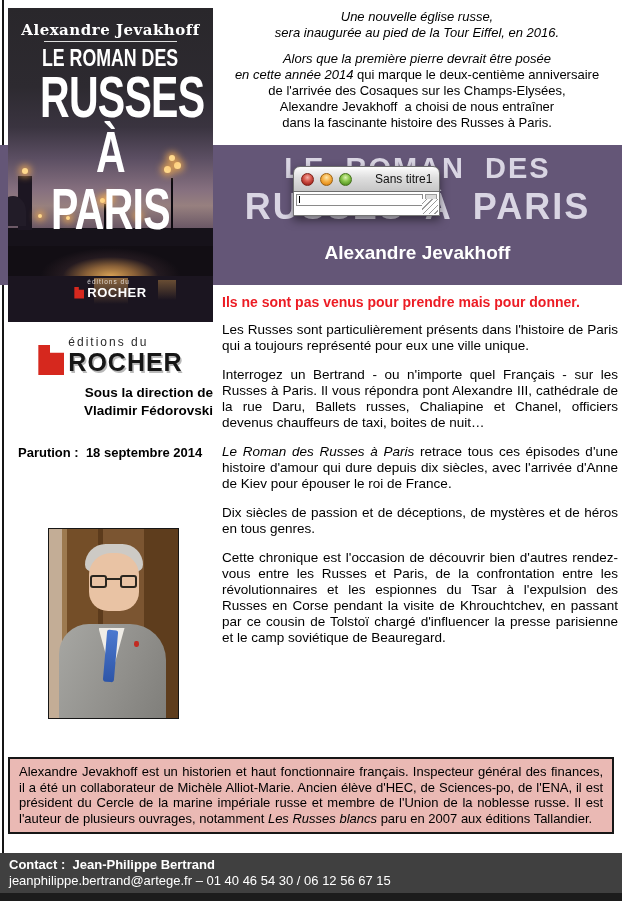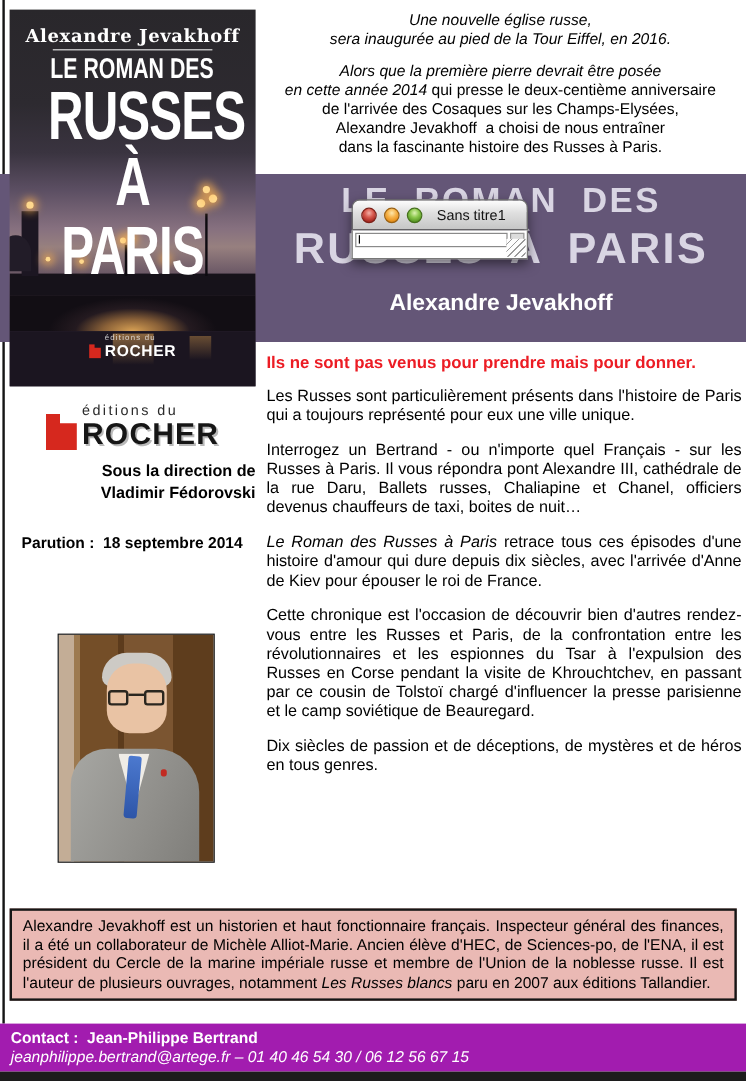--- a/index.html
+++ b/index.html
@@ -56,21 +56,21 @@
   .window{position:absolute;left:293px;top:166px;width:147px;height:50px;z-index:10;
           filter:drop-shadow(0 4px 5px rgba(0,0,0,.5));}
   .win-titlebar{position:absolute;left:0;top:0;right:0;height:26px;box-sizing:border-box;
           background:linear-gradient(#fdfdfd,#dedede 45%,#c6c6c6);
           border:1px solid #6e6e6e;border-radius:7px 7px 0 0;
           display:flex;align-items:center;padding-left:7px;}
   .tl{width:13px;height:13px;border-radius:50%;margin-right:6px;flex:0 0 auto;}
   .tl-close{background:radial-gradient(circle at 50% 32%,#f2b0a8 0%,#d85c50 38%,#b03028 70%,#7e1c14 100%);border:1px solid #7c2018;box-sizing:border-box;}
   .tl-min{background:radial-gradient(circle at 50% 32%,#fde7ac 0%,#f6b44c 40%,#e8921e 72%,#a05c10 100%);border:1px solid #9a6112;box-sizing:border-box;}
   .tl-zoom{background:radial-gradient(circle at 50% 32%,#ddf2b2 0%,#8cc84e 40%,#5f9e2a 72%,#3c6a14 100%);border:1px solid #45701c;box-sizing:border-box;}
-  .win-title{font-size:12px;color:#111;margin-left:6px;white-space:nowrap;}
+  .win-title{font-size:12px;color:#111;margin-left:17px;white-space:nowrap;}
   .win-body{position:absolute;left:0;top:26px;right:0;bottom:0;background:#fff;
             border:1px solid #777;border-top:none;box-sizing:border-box;}
   .win-field{position:absolute;left:2px;top:2px;right:16px;height:10px;background:#fff;border:1px solid #8a8a8a;}
   .win-caret{position:absolute;left:2px;top:1px;width:1px;height:7px;background:#000;}
   .win-scroll{position:absolute;right:2px;top:2px;width:12px;height:10px;background:#dcdcdc;border:1px solid #9a9a9a;box-sizing:border-box;}
   .win-grip{position:absolute;right:1px;bottom:1px;width:16px;height:15px;
             background:repeating-linear-gradient(135deg,#fdfdfd 0 3px,#9a9a9a 3px 4px);}
 
   
   .publisher{position:absolute;left:8px;top:336px;width:205px;display:flex;
@@ -109,39 +109,39 @@
   .column{position:absolute;left:222px;top:294px;width:396px;font-size:13.5px;line-height:16px;}
   .column p{margin:0 0 13px;text-align:justify;}
   .headline{color:#ec1c24;font-weight:bold;font-size:14px;line-height:17px;margin:0 0 11px !important;text-align:left !important;}
 
   
   .bio{position:absolute;left:8px;top:757px;width:606px;box-sizing:border-box;
        background:#eab9b4;border:2px solid #161616;padding:5px 9px 6px;
        font-size:13px;line-height:15.5px;text-align:justify;}
 
   
-  .footer{position:absolute;left:0;top:853px;width:622px;height:40px;background:#a21caf;color:#fff;
+  .footer{position:absolute;left:0;top:853px;width:622px;height:40px;background:#404040;color:#fff;
           box-sizing:border-box;padding:4px 0 0 9px;}
   .footer-l1{font-weight:bold;font-size:13px;line-height:16px;}
-  .footer-l2{font-size:13px;line-height:16px;font-style:italic;}
+  .footer-l2{font-size:13px;line-height:16px;}
   .bottom-strip{position:absolute;left:0;top:893px;width:622px;height:8px;background:#1c1c1c;}
 </style>
 </head>
 <body>
 
 <div class="page">
 
   <div class="left-line"></div>
 
   <div class="intro">
     <div class="it">Une nouvelle église russe,</div>
     <div class="it">sera inaugurée au pied de la Tour Eiffel, en 2016.</div>
     <div class="gap"></div>
     <div class="it">Alors que la première pierre devrait être posée</div>
-    <div><span class="it">en cette année 2014</span><span> qui presse le deux-centième anniversaire</span></div>
+    <div><span class="it">en cette année 2014</span><span> qui marque le deux-centième anniversaire</span></div>
     <div>de l'arrivée des Cosaques sur les Champs-Elysées,</div>
     <div class="b">Alexandre Jevakhoff&nbsp; a choisi de nous entraîner</div>
     <div class="b">dans la fascinante histoire des Russes à Paris.</div>
   </div>
 
   <div class="banner">
     <div class="banner-inner">
       <div class="banner-t1">LE ROMAN DES</div>
       <div class="banner-t2">RUSSES À PARIS</div>
       <div class="banner-author">Alexandre Jevakhoff</div>
@@ -222,22 +222,22 @@
     <div class="ph-glass ph-g1"></div>
     <div class="ph-glass ph-g2"></div>
     <div class="ph-bridge"></div>
   </div>
 
   <div class="column">
     <p class="headline">Ils ne sont pas venus pour prendre mais pour donner.</p>
     <p class="b">Les Russes sont particulièrement présents dans l'histoire de Paris qui a toujours représenté pour eux une ville unique.</p>
     <p>Interrogez un Bertrand - ou n'importe quel Français - sur les Russes à Paris. Il vous répondra pont Alexandre III, cathédrale de la rue Daru, Ballets russes, Chaliapine et Chanel, officiers devenus chauffeurs de taxi, boites de nuit…</p>
     <p><span class="it">Le Roman des Russes à Paris</span><span> retrace tous ces épisodes d'une histoire d'amour qui dure depuis dix siècles, avec l'arrivée d'Anne de Kiev pour épouser le roi de France.</span></p>
+    <p>Dix siècles de passion et de déceptions, de mystères et de héros en tous genres.</p>
     <p>Cette chronique est l'occasion de découvrir bien d'autres rendez-vous entre les Russes et Paris, de la confrontation entre les révolutionnaires et les espionnes du Tsar à l'expulsion des Russes en Corse pendant la visite de Khrouchtchev, en passant par ce cousin de Tolstoï chargé d'influencer la presse parisienne et le camp soviétique de Beauregard.</p>
-    <p>Dix siècles de passion et de déceptions, de mystères et de héros en tous genres.</p>
   </div>
 
   <div class="bio">
     <span class="b">Alexandre Jevakhoff</span><span> est un historien et haut fonctionnaire français. Inspecteur général des finances, il a été un collaborateur de Michèle Alliot-Marie. Ancien élève d'HEC, de Sciences-po, de l'ENA, il est président du Cercle de la marine impériale russe et membre de l'Union de la noblesse russe. Il est l'auteur de plusieurs ouvrages, notamment </span><span class="it">Les Russes blancs</span><span> paru en 2007 aux éditions Tallandier.</span>
   </div>
 
   <div class="footer">
     <div class="footer-l1">Contact :&nbsp; Jean-Philippe Bertrand</div>
     <div class="footer-l2">jeanphilippe.bertrand@artege.fr – 01 40 46 54 30 / 06 12 56 67 15</div>
   </div>

